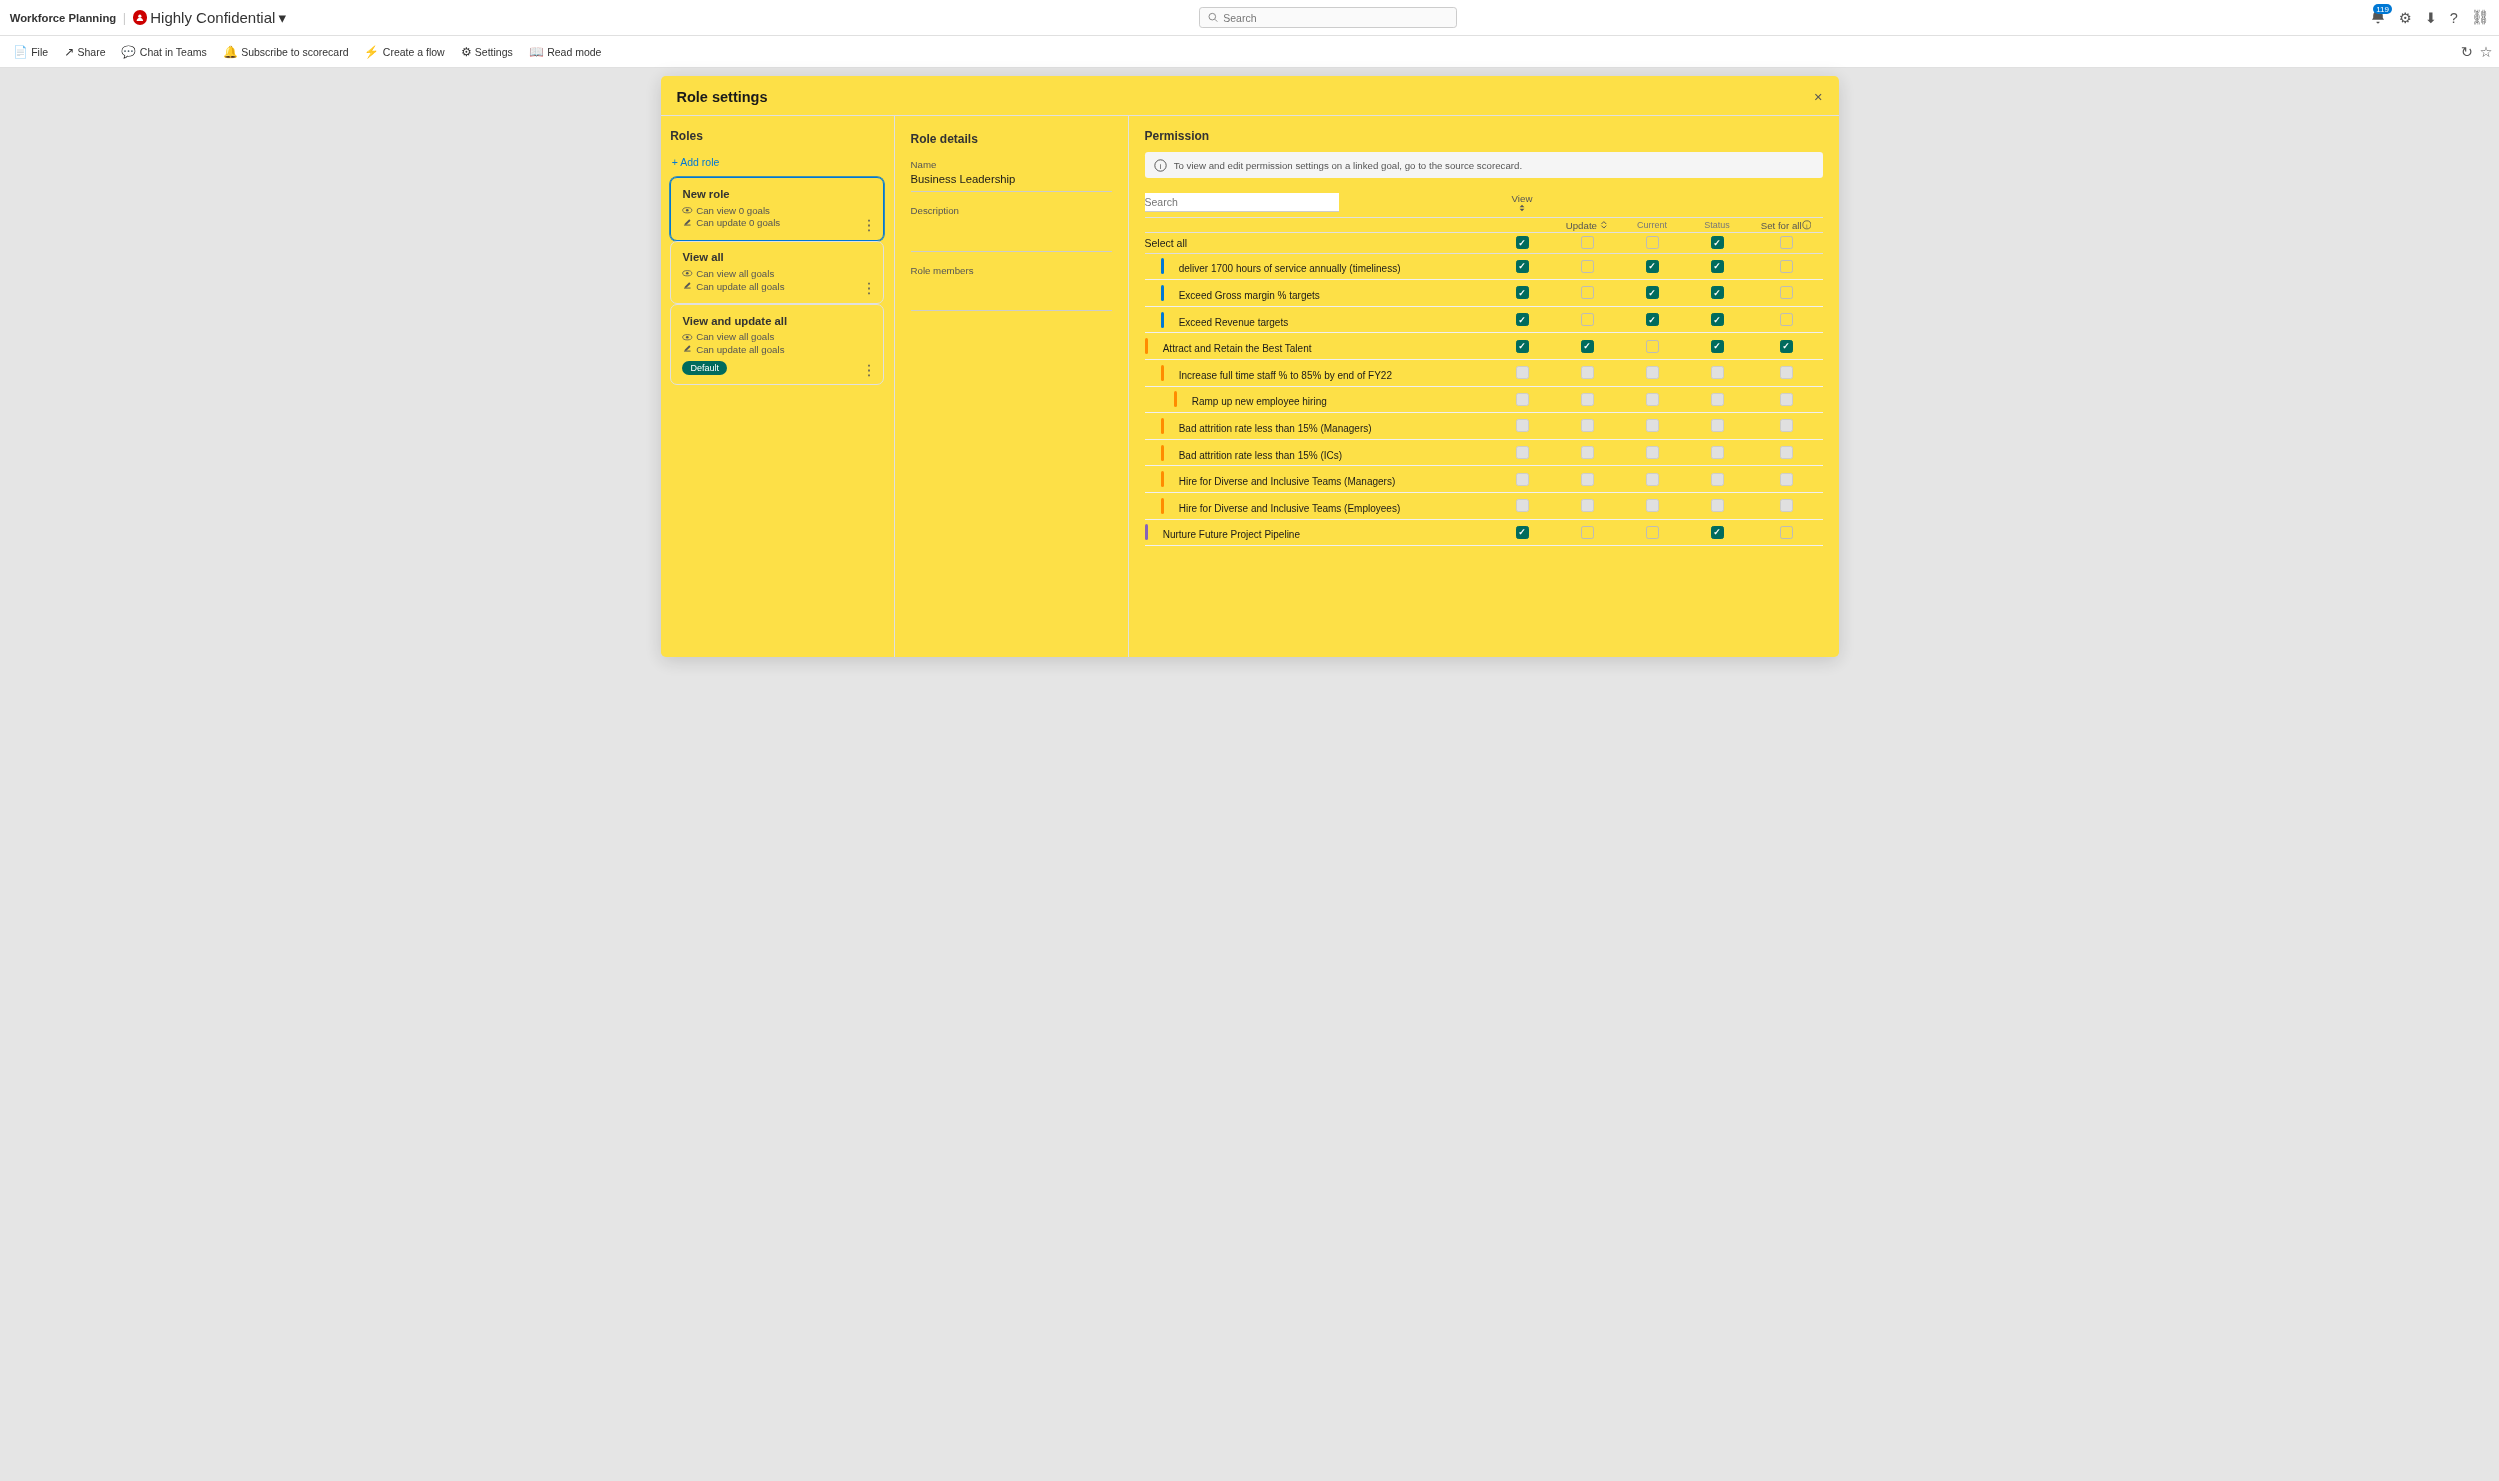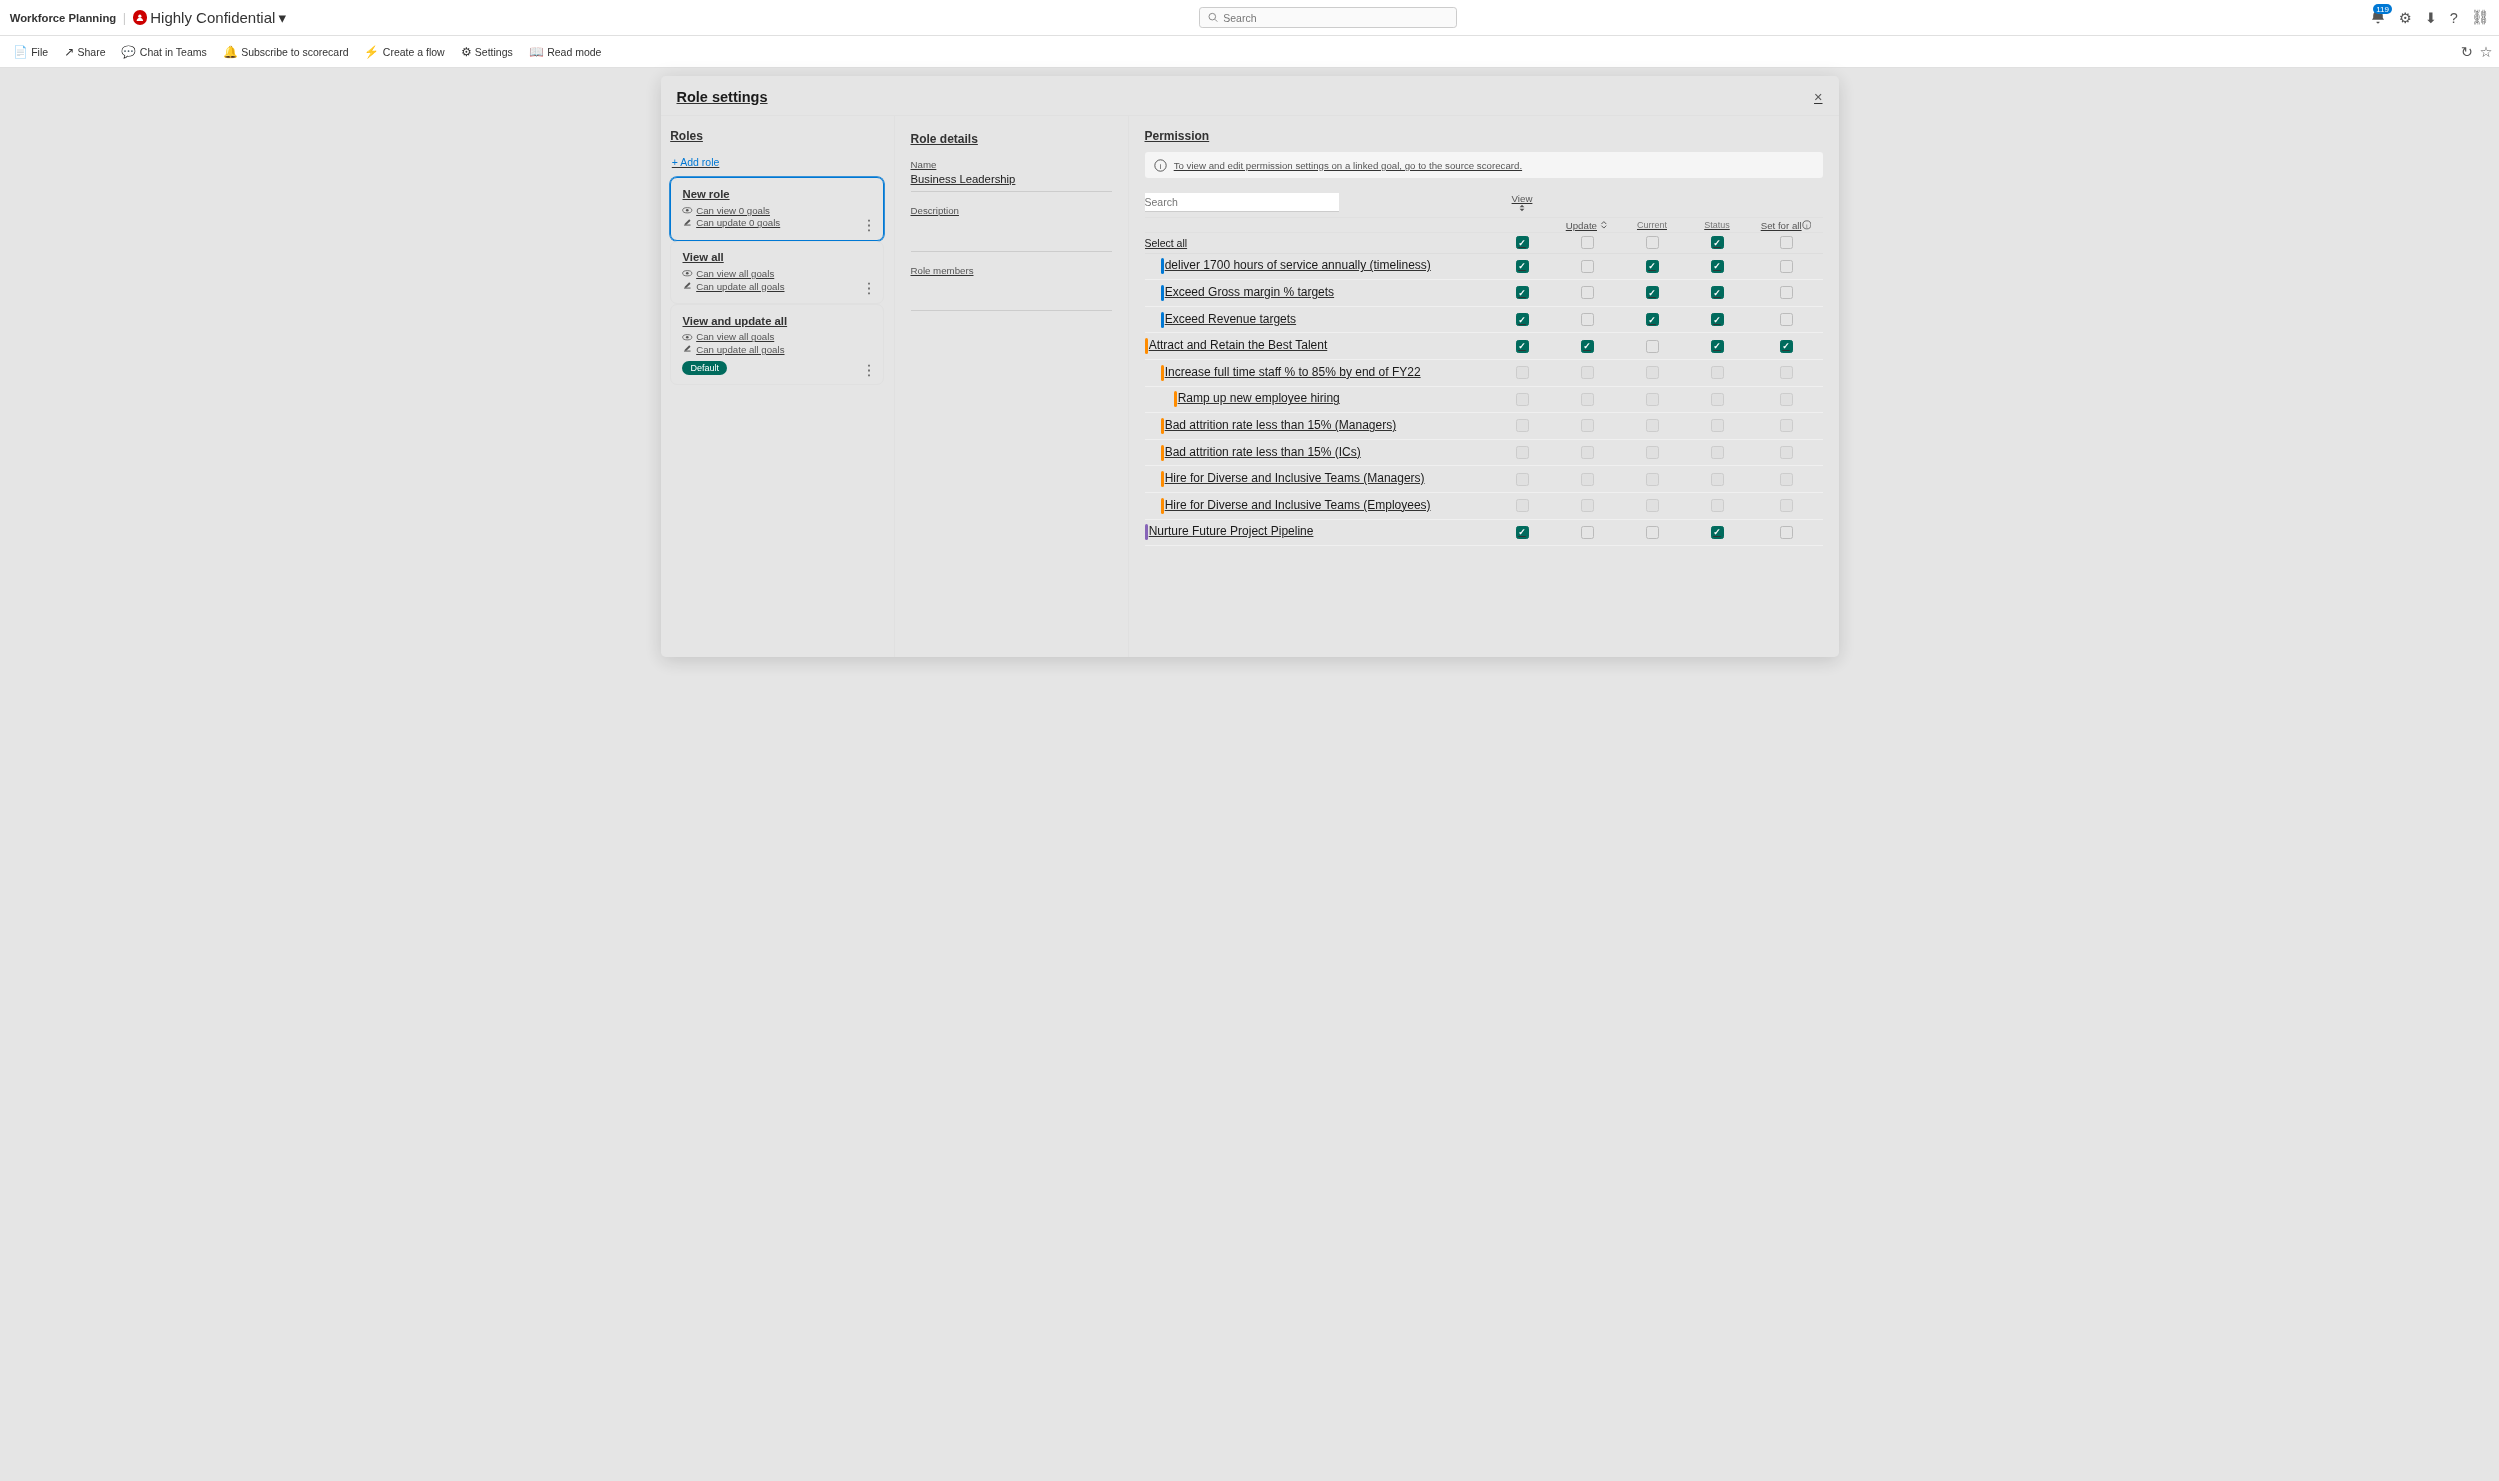--- a/index.html
+++ b/index.html
@@ -46,24 +46,23 @@
     .ribbon-icon { font-size: 12px; }
     .ribbon-refresh { margin-left: auto; display: flex; align-items: center; gap: 6.5px; }
 
     
     .dialog-overlay {
       position: fixed; top: 68px; left: 0; right: 0; bottom: 0;
       background: rgba(0,0,0,0.1); display: flex; align-items: flex-start; justify-content: center;
       z-index: 100;
     }
     .dialog {
-      background: #e5e5e5; border-radius: 4.8px; box-shadow: 0 3.2px 19.4px rgba(0,0,0,0.15);
+      background: #fde047; border-radius: 4.8px; box-shadow: 0 3.2px 19.4px rgba(0,0,0,0.15);
       width: 1178px; max-width: 98vw; height: 581px; display: flex; flex-direction: column;
       margin-top: 8px;
-      text-decoration: underline;
     }
     .dialog-header {
       display: flex; align-items: center; justify-content: space-between;
       padding: 13px 16px 9.7px 16px; border-bottom: 0.8px solid #e0e0e0;
       flex-shrink: 0;
     }
     .dialog-title { font-size: 14.5px; font-weight: 600; color: #1a1a1a; }
     .close-btn { cursor: pointer; font-size: 14.5px; color: #555; background: none; border: none; }
 
     .dialog-body { display: flex; flex: 1; overflow: hidden; }
@@ -120,21 +119,21 @@
     }
     .perm-search { border: none; border-bottom: 0.8px solid #ccc; outline: none; font-size: 10.5px; padding: 3.2px 0; width: 194px; }
 
     .perm-header-row {
       display: grid;
       grid-template-columns: 1fr 65px 65px 65px 65px 73px;
       align-items: center; padding: 4.8px 0;
       border-bottom: 1.6px solid #e0e0e0;
     }
 
-    .goal-name { font-size: 12px; color: #1a1a1a; display: flex; align-items: flex-start; gap: 1px; }
+    .goal-name { font-size: 10px; color: #1a1a1a; display: flex; align-items: flex-end; gap: 15px; }
     .goal-bar { width: 3.2px; height: 16px; border-radius: 1.6px; flex-shrink: 0; }
 
     .cb-cell { display: flex; justify-content: center; align-items: center; }
     .cb {
       width: 13px; height: 13px; border-radius: 2.4px; cursor: pointer;
       display: flex; align-items: center; justify-content: center; flex-shrink: 0;
       border: 1.2px solid #bbb;
     }
     .cb.checked { background: #006B5D; border-color: #006B5D; }
     .cb.checked::after { content: '✓'; color: #fff; font-size: 9px; font-weight: bold; }

